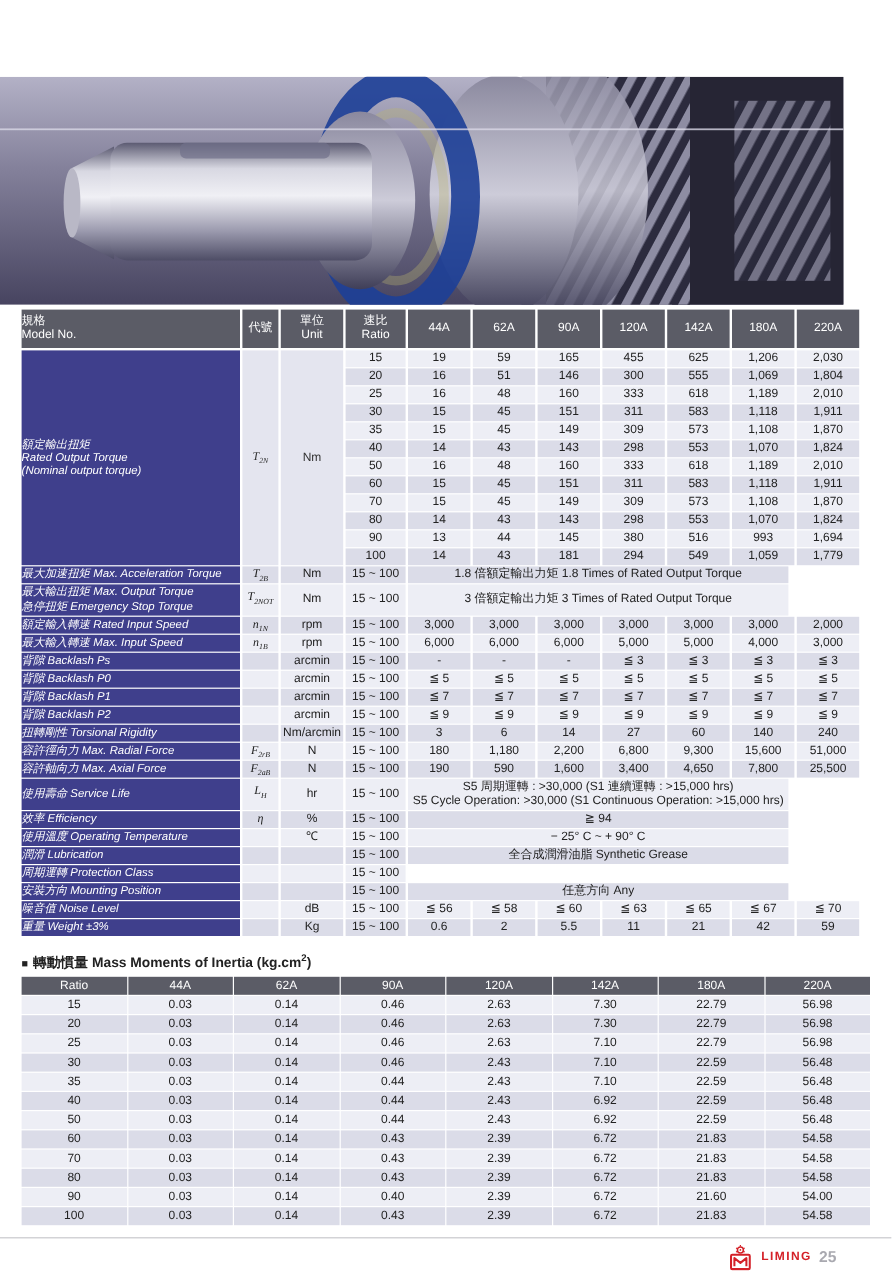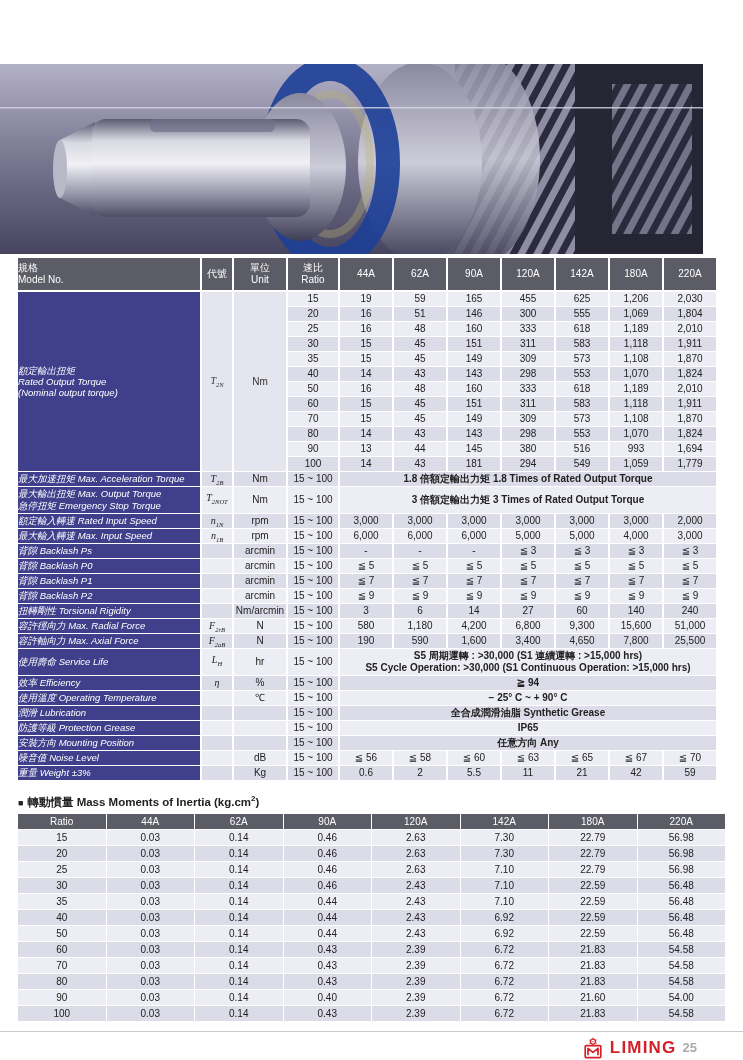--- a/index.html
+++ b/index.html
@@ -28,37 +28,37 @@
   .mergecol { display:flex; flex-direction:column; justify-content:center; align-items:center; background:#e4e5ef; }
   .t-rows { display:flex; flex-direction:column; gap:1px; }
   .t-row { display:flex; gap:2px; height:14px; }
   .t-row .cell { line-height:14px; }
 
   .srow { display:flex; gap:2px; margin-top:1px; height:14px; }
   .srow .cell { line-height:14px; }
   .srow.tall { height:26px; }
   .srow.tall .cell { line-height:12px; display:flex; flex-direction:column; justify-content:center; }
   .srow .vals { display:flex; gap:2px;align-items:center; }
-  .merged { width:376px;font-weight:bold; }
+  .merged { width:317px; }
 
   
   .i-title { margin:14px 0 0 18px; font-size:11.5px; font-weight:bold; color:#222; }
   .i-title sup { font-size:8px; }
   .i-title .sq { font-size:9px; margin-right:4px; }
   .inertia { width:707px; margin:4px 0 0 18px; font-size:10px; }
   .ihdr { display:flex; gap:1px; }
   .ih { flex:1; background:#5b5c66; color:#fff; height:15px; line-height:15px; text-align:center; }
   .ibody { display:flex; flex-direction:column; gap:1px; margin-top:1px; }
   .irow { display:flex; gap:1px; height:15px; }
   .irow .cell { flex:1; line-height:15px; }
 
   
   .rule { border-top:1px solid #c9c9cd; margin-top:10px; width:743px; }
   .footer { display:flex; justify-content:flex-end; align-items:center; gap:6px; padding:5px 46px 0 0; }
-  .brand { color:#d42128; font-weight:bold; font-size:17px; letter-spacing:1.2px; }
+  .brand { color:#d42128; font-weight:bold; font-size:10px; letter-spacing:1.2px; }
   .pageno { color:#a9a9b0; font-weight:bold; font-size:13px; }
 </style>
 </head>
 <body>
 
 <svg class="hero" viewBox="0 0 703 190" preserveAspectRatio="none">
   <defs>
     <linearGradient id="g-bg" x1="0" y1="0" x2="0" y2="1">
       <stop offset="0" stop-color="#b3b1c6"></stop>
         <stop offset="0.4" stop-color="#84819b"></stop>
@@ -433,23 +433,23 @@
 
   <div class="srow">
     <div class="cell lbl w-lbl">
         <span>容許徑向力  Max. Radial Force</span>
       </div>
     <div class="cell code w-code"><i>F</i><sub>2rB</sub></div>
     <div class="cell w-unit">N</div>
     <div class="cell w-ratio">15 ~ 100</div>
     <div class="vals">
 
-    <div class="cell w-v">580</div>
+    <div class="cell w-v">180</div>
         <div class="cell w-v">1,180</div>
-        <div class="cell w-v">4,200</div>
+        <div class="cell w-v">2,200</div>
         <div class="cell w-v">6,800</div>
         <div class="cell w-v">9,300</div>
         <div class="cell w-v">15,600</div>
         <div class="cell w-v">51,000</div>
       </div>
   </div>
 
   <div class="srow alt">
     <div class="cell lbl w-lbl">
         <span>容許軸向力  Max. Axial Force</span>
@@ -509,26 +509,25 @@
         <span>潤滑  Lubrication</span>
       </div>
     <div class="cell code w-code"></div>
     <div class="cell w-unit"></div>
     <div class="cell w-ratio">15 ~ 100</div>
     <div class="cell merged">全合成潤滑油脂  Synthetic Grease</div>
   </div>
 
   <div class="srow">
     <div class="cell lbl w-lbl">
-        <span>防護等級  Protection Grease</span>
+        <span>周期運轉  Protection Class</span>
       </div>
     <div class="cell code w-code"></div>
     <div class="cell w-unit"></div>
     <div class="cell w-ratio">15 ~ 100</div>
-    <div class="cell merged">IP65</div>
   </div>
 
   <div class="srow alt">
     <div class="cell lbl w-lbl">
         <span>安裝方向  Mounting Position</span>
       </div>
     <div class="cell code w-code"></div>
     <div class="cell w-unit"></div>
     <div class="cell w-ratio">15 ~ 100</div>
     <div class="cell merged">任意方向  Any</div>

